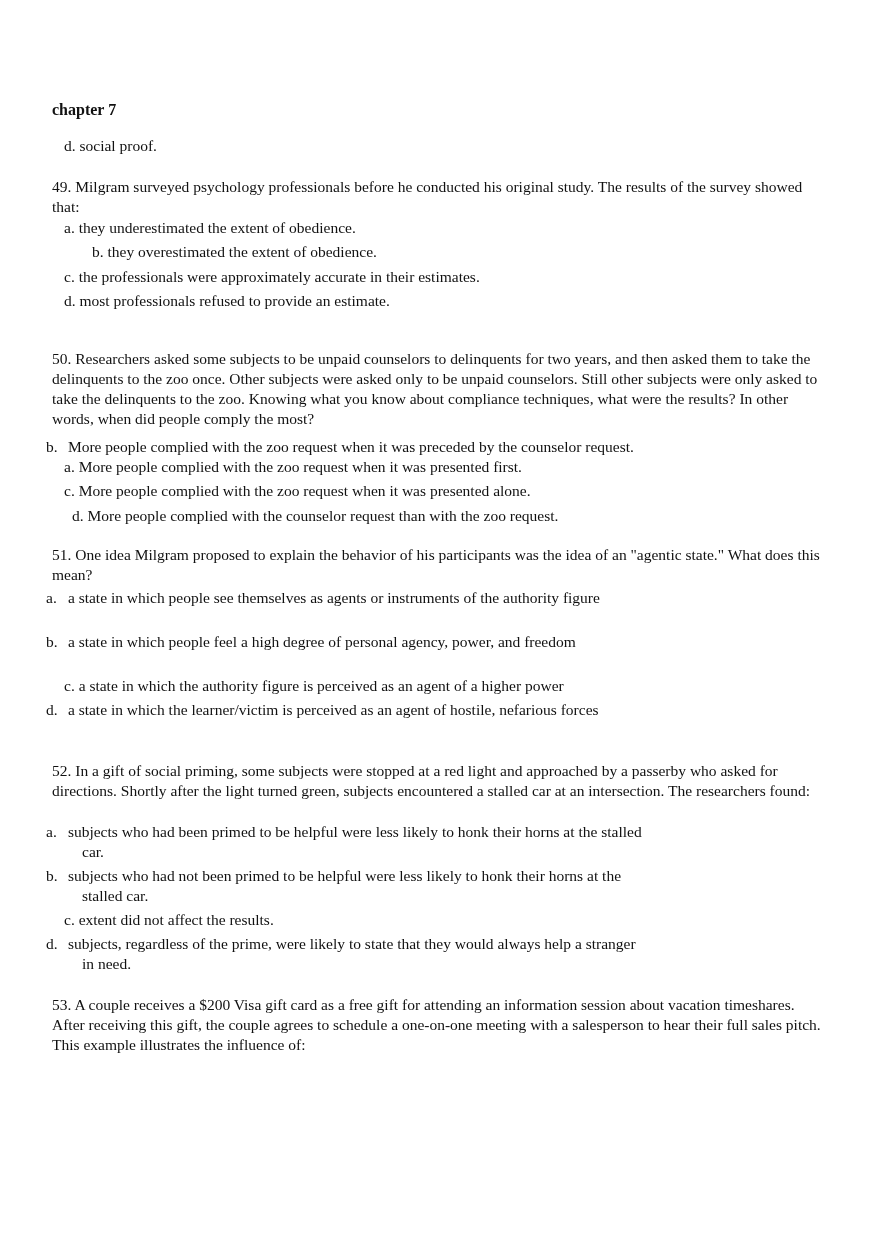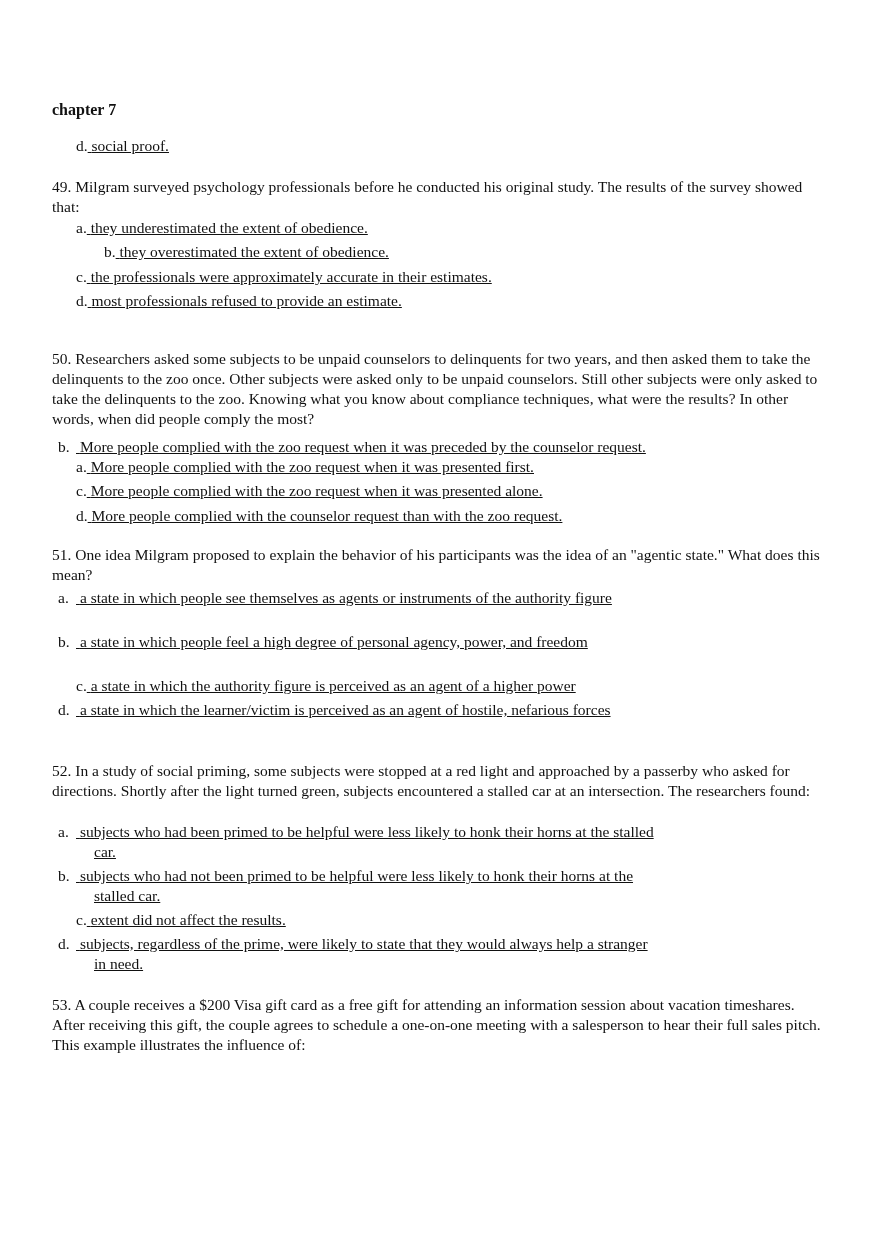--- a/index.html
+++ b/index.html
@@ -3,21 +3,21 @@
   <meta charset="utf-8">
   <style>
     html, body { margin: 0; padding: 0; background: #ffffff; }
     body {
       width: 880px; height: 1247px; position: relative; overflow: hidden;
       font-family: "Liberation Serif", serif; color: #111; font-size: 15.5px;
     }
     .page { position: absolute; left: 52px; top: 0; width: 780px; }
     .chapter { position: absolute; top: 101px; left: 0; font-weight: bold; font-size: 16px; }
     .stem { position: absolute; left: 0; width: 775px; line-height: 20px; }
-    .opt { position: absolute; left: 24px; line-height: 20px; text-decoration: underline; }
+    .opt { position: absolute; left: 12px; line-height: 20px; }
     .opt .lbl { display: inline-block; }
     .opt .txt { display: inline; }
     .opt.wrap { width: 560px; padding-left: 18px; text-indent: -18px; }
   </style>
 </head>
 <body>
 
 <div class="page">
   <div class="chapter">chapter 7</div>
 
@@ -38,38 +38,38 @@
   </div>
 
   <div>
     <div class="stem" style="top:349px;">
       <span>50.</span>
       <span>Researchers asked some subjects to be unpaid counselors to delinquents for two years, and then asked them to take the delinquents to the zoo once. Other subjects were asked only to be unpaid counselors. Still other subjects were only asked to take the delinquents to the zoo. Knowing what you know about compliance techniques, what were the results? In other words, when did people comply the most?</span>
     </div>
     <div class="opt" style="top:413px;margin-top:44px;"><span class="lbl">a.</span> <span class="txt">More people complied with the zoo request when it was presented first.</span></div>
     <div class="opt wrap" style="top:437px;"><span class="lbl">b.</span> <span class="txt">More people complied with the zoo request when it was preceded by the counselor request.</span></div>
     <div class="opt" style="top:481px;"><span class="lbl">c.</span> <span class="txt">More people complied with the zoo request when it was presented alone.</span></div>
-    <div class="opt" style="top:506px;"><span class="lbl">d.</span> <span class="txt">More people complied with the counselor request than with the zoo request.</span></div>
+    <div class="opt" style="top:506px;margin-left:8px;"><span class="lbl">d.</span> <span class="txt">More people complied with the counselor request than with the zoo request.</span></div>
   </div>
 
   <div>
     <div class="stem" style="top:545px;">
       <span>51.</span>
       <span>One idea Milgram proposed to explain the behavior of his participants was the idea of an "agentic state." What does this mean?</span>
     </div>
     <div class="opt wrap" style="top:588px;"><span class="lbl">a.</span> <span class="txt">a state in which people see themselves as agents or instruments of the authority figure</span></div>
     <div class="opt wrap" style="top:632px;"><span class="lbl">b.</span> <span class="txt">a state in which people feel a high degree of personal agency, power, and freedom</span></div>
     <div class="opt" style="top:676px;"><span class="lbl">c.</span> <span class="txt">a state in which the authority figure is perceived as an agent of a higher power</span></div>
     <div class="opt wrap" style="top:700px;"><span class="lbl">d.</span> <span class="txt">a state in which the learner/victim is perceived as an agent of hostile, nefarious forces</span></div>
   </div>
 
   <div>
     <div class="stem" style="top:761px;">
       <span>52.</span>
-      <span>In a study of social priming, some subjects were stopped at a red light and approached by a passerby who asked for directions. Shortly after the light turned green, subjects encountered a stalled car at an intersection. The researchers found:</span>
+      <span>In a gift of social priming, some subjects were stopped at a red light and approached by a passerby who asked for directions. Shortly after the light turned green, subjects encountered a stalled car at an intersection. The researchers found:</span>
     </div>
     <div class="opt wrap" style="top:822px;"><span class="lbl">a.</span> <span class="txt">subjects who had been primed to be helpful were less likely to honk their horns at the stalled car.</span></div>
     <div class="opt wrap" style="top:866px;"><span class="lbl">b.</span> <span class="txt">subjects who had not been primed to be helpful were less likely to honk their horns at the stalled car.</span></div>
     <div class="opt" style="top:910px;"><span class="lbl">c.</span> <span class="txt">extent did not affect the results.</span></div>
     <div class="opt wrap" style="top:934px;"><span class="lbl">d.</span> <span class="txt">subjects, regardless of the prime, were likely to state that they would always help a stranger in need.</span></div>
   </div>
 
   <div>
     <div class="stem" style="top:995px;">
       <span>53.</span>

